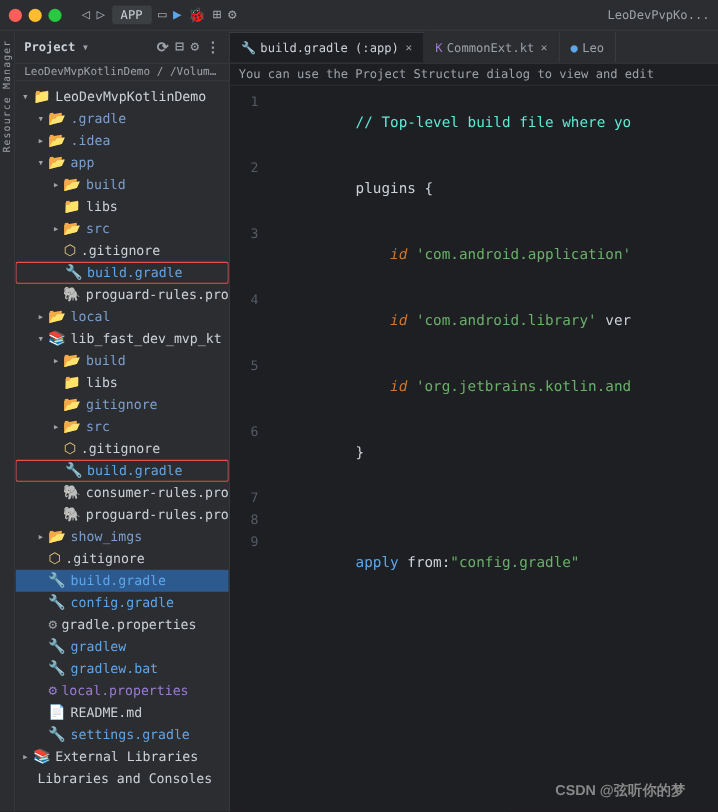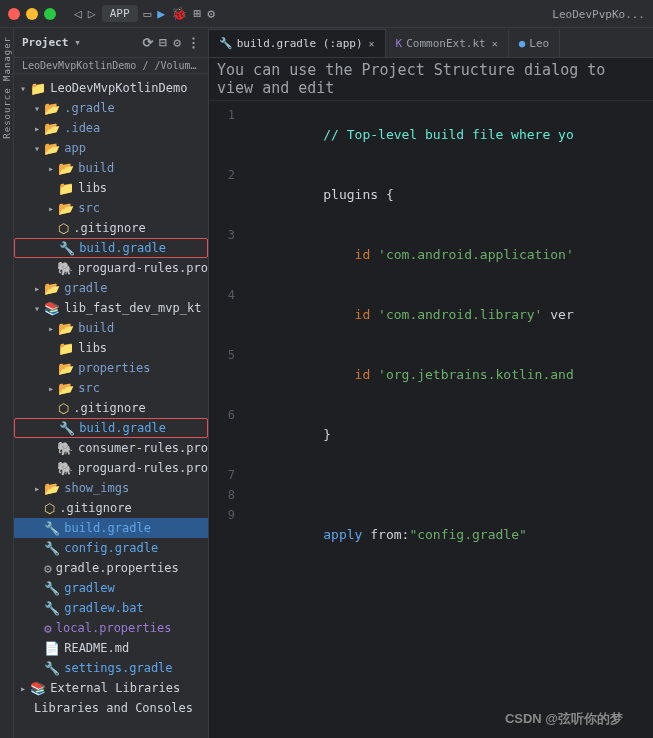--- a/index.html
+++ b/index.html
@@ -184,21 +184,21 @@
       color: #9da2a8;
       font-size: 10px;
       margin-left: 2px;
     }
     .tab-icon-gradle { color: #5ea6ea; }
     .tab-icon-kt { color: #9b7bd4; }
 
     
     .info-bar {
       padding: 3px 8px;
-      font-size: 15px;
+      font-size: 11px;
       color: #9da2a8;
       background: #1e1f22;
       border-bottom: 1px solid #2b2d30;
     }
 
     
     .code-editor {
       flex: 1;
       padding: 4px 0;
       overflow: hidden;
@@ -220,21 +220,21 @@
       flex-shrink: 0;
     }
     .line-content {
       flex: 1;
       padding-right: 8px;
       white-space: pre;
     }
 
     
     .kw-comment { color: #5eead4; }
-    .kw-keyword { color: #cc7832; }
+    .kw-keyword { color: #cc7832; font-style: italic; }
     .kw-string { color: #6aaf6a; }
     .kw-apply { color: #5ea6ea; }
     .kw-brace { color: #cdd2d8; }
     .kw-normal { color: #cdd2d8; }
 
     
     .watermark {
       position: absolute;
       bottom: 10px;
       right: 30px;
@@ -354,41 +354,41 @@
         <span class="tree-label gradle-file">build.gradle</span>
       </div>
       <div class="tree-item" style="padding-left:30px;">
         <span class="tree-arrow" style="opacity:0">▸</span>
         <span class="tree-icon" style="color:#cc7832;">🐘</span>
         <span class="tree-label">proguard-rules.pro</span>
       </div>
       <div class="tree-item" style="padding-left:16px;">
         <span class="tree-arrow">▸</span>
         <span class="tree-icon" style="color:#7c9fcf;">📂</span>
-        <span class="tree-label folder">gradle</span>
+        <span class="tree-label folder">local</span>
       </div>
       <div class="tree-item" style="padding-left:16px;">
         <span class="tree-arrow">▾</span>
         <span class="tree-icon" style="color:#7c9fcf;">📚</span>
         <span class="tree-label">lib_fast_dev_mvp_kt</span>
       </div>
       <div class="tree-item" style="padding-left:30px;">
         <span class="tree-arrow">▸</span>
         <span class="tree-icon" style="color:#7c9fcf;">📂</span>
         <span class="tree-label folder">build</span>
       </div>
       <div class="tree-item" style="padding-left:30px;">
         <span class="tree-arrow" style="opacity:0">▸</span>
         <span class="tree-icon" style="color:#e8c97e;">📁</span>
         <span class="tree-label">libs</span>
       </div>
       <div class="tree-item" style="padding-left:30px;">
         <span class="tree-arrow" style="opacity:0">▸</span>
         <span class="tree-icon" style="color:#7c9fcf;">📂</span>
-        <span class="tree-label folder">properties</span>
+        <span class="tree-label folder">gitignore</span>
       </div>
       <div class="tree-item" style="padding-left:30px;">
         <span class="tree-arrow">▸</span>
         <span class="tree-icon" style="color:#7c9fcf;">📂</span>
         <span class="tree-label folder">src</span>
       </div>
       <div class="tree-item" style="padding-left:30px;">
         <span class="tree-arrow" style="opacity:0">▸</span>
         <span class="tree-icon" style="color:#e8c97e;">⬡</span>
         <span class="tree-label">.gitignore</span>

